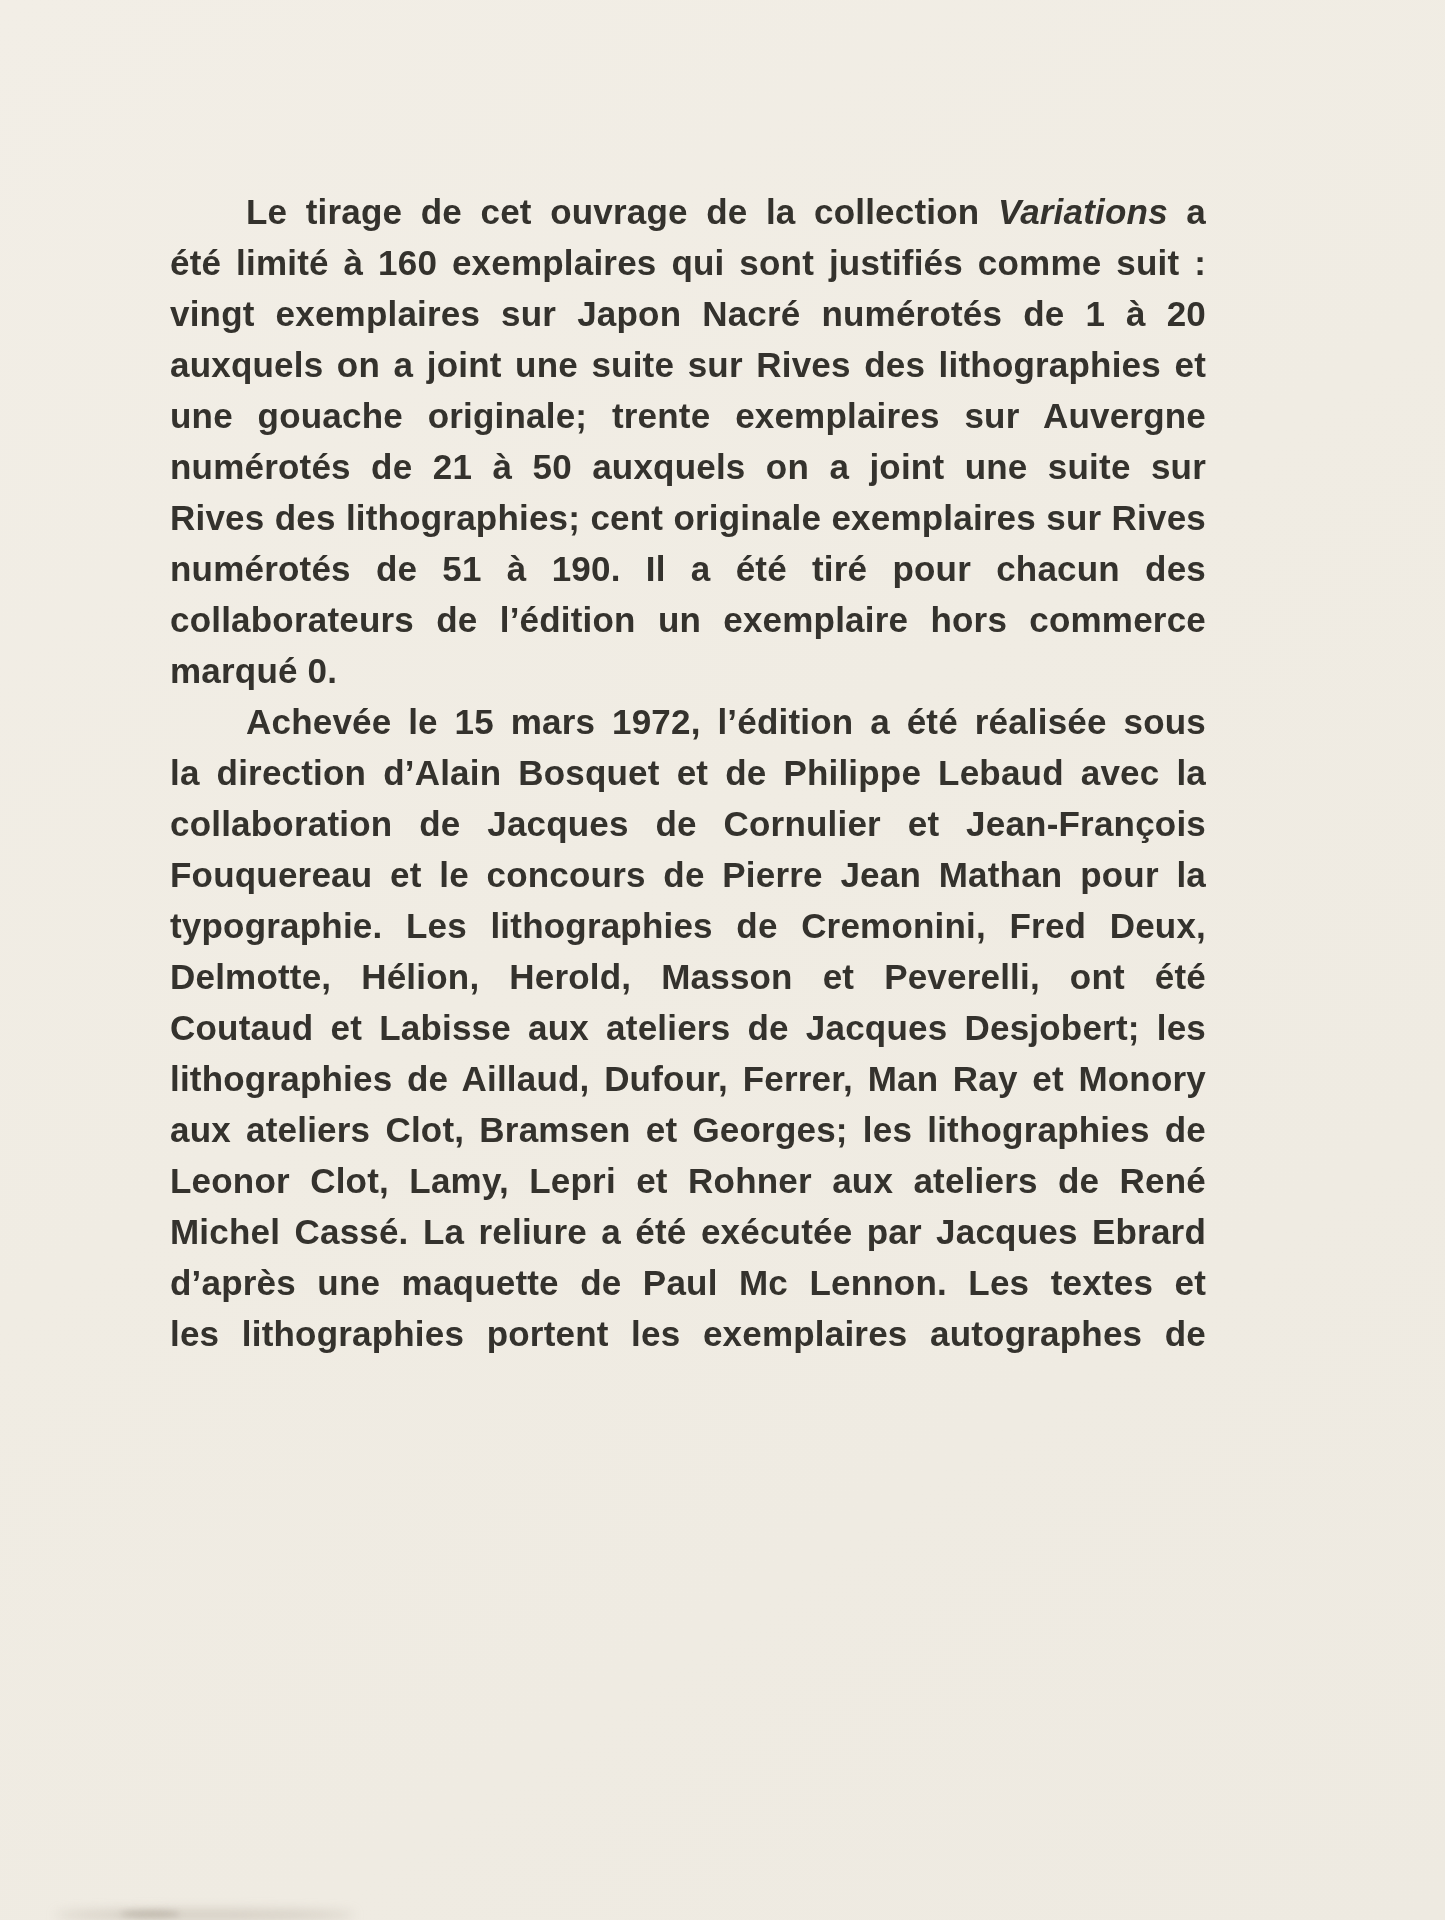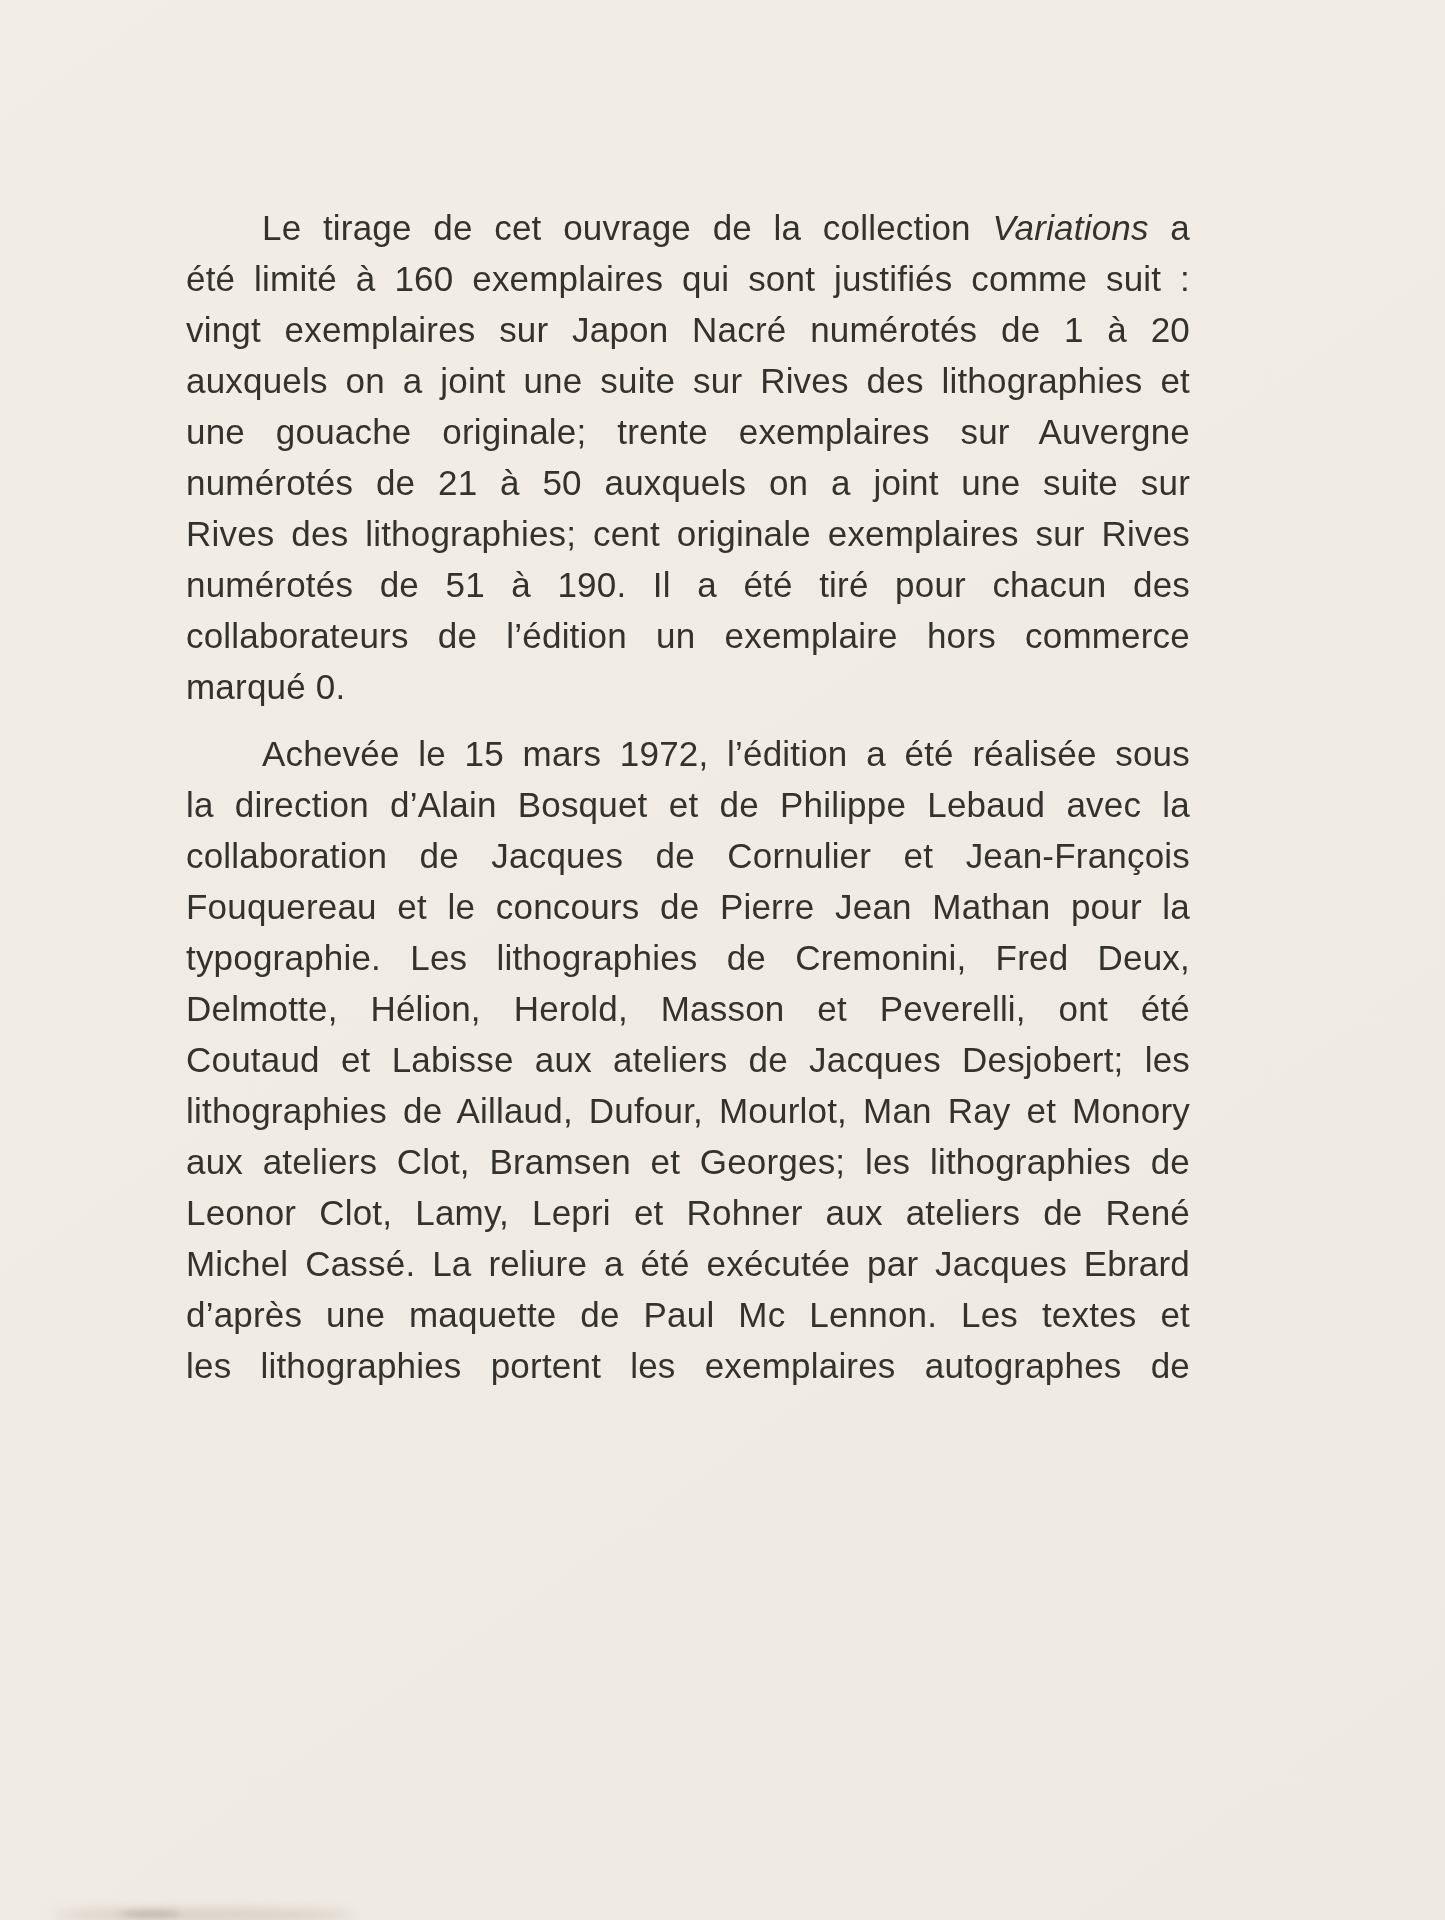--- a/index.html
+++ b/index.html
@@ -22,21 +22,22 @@
     position: absolute;
     left: 170px;
     top: 186px;
     width: 1036px;
     color: #34322d;
     font-size: 35px;
     line-height: 51px;
     letter-spacing: 0.2px;
   }
   .paragraph {
-    margin: 16px;
+    margin: 0;
+    font-weight: bold;
   }
   .line {
     text-align: justify;
     text-align-last: justify;
     height: 51px;
     overflow: hidden;
     white-space: normal;
   }
   .line.first {
     text-indent: 76px;
@@ -90,21 +91,21 @@
     </div>
 
     <div class="paragraph">
       <div class="line first">Achevée le 15 mars 1972, l’édition a été réalisée sous</div>
       <div class="line">la direction d’Alain Bosquet et de Philippe Lebaud avec la</div>
       <div class="line">collaboration de Jacques de Cornulier et Jean-François</div>
       <div class="line">Fouquereau et le concours de Pierre Jean Mathan pour la</div>
       <div class="line">typographie. Les lithographies de Cremonini, Fred Deux,</div>
       <div class="line">Delmotte, Hélion, Herold, Masson et Peverelli, ont été</div>
       <div class="line">Coutaud et Labisse aux ateliers de Jacques Desjobert; les</div>
-      <div class="line">lithographies de Aillaud, Dufour, Mourlot, Man Ray et Monory</div>
+      <div class="line">lithographies de Aillaud, Dufour, Ferrer, Man Ray et Monory</div>
       <div class="line">aux ateliers Clot, Bramsen et Georges; les lithographies de</div>
       <div class="line">Leonor Clot, Lamy, Lepri et Rohner aux ateliers de René</div>
       <div class="line">Michel Cassé. La reliure a été exécutée par Jacques Ebrard</div>
       <div class="line">d’après une maquette de Paul Mc Lennon. Les textes et</div>
       <div class="line">les lithographies portent les exemplaires autographes de</div>
     </div>
 
   </div>
 
   <div class="smudge-bottom-left"></div>

